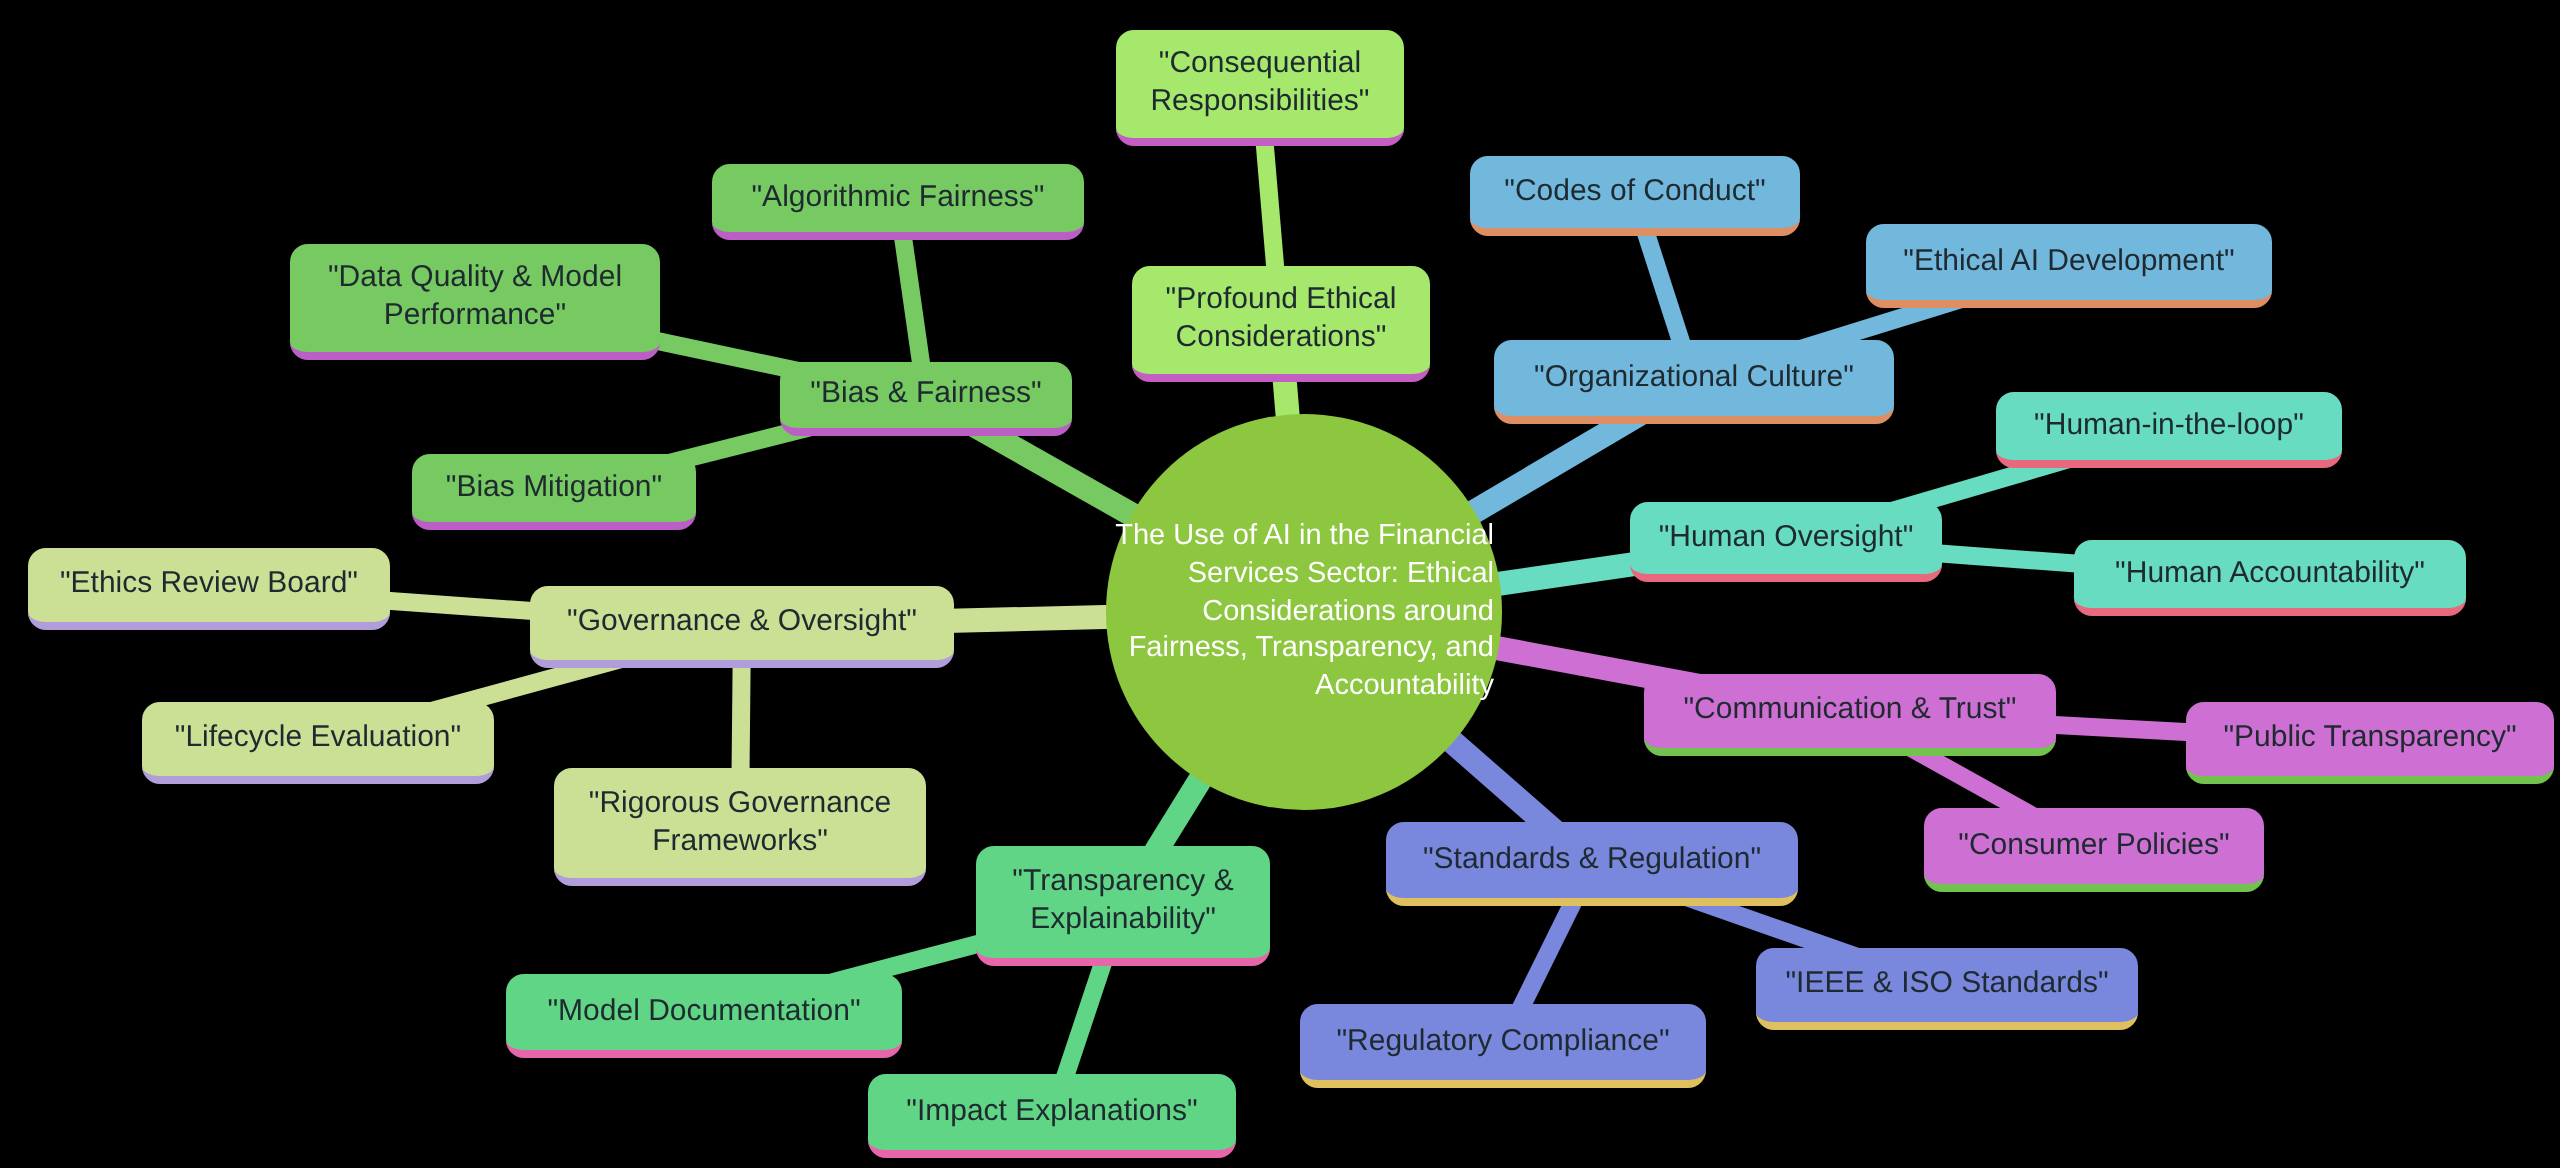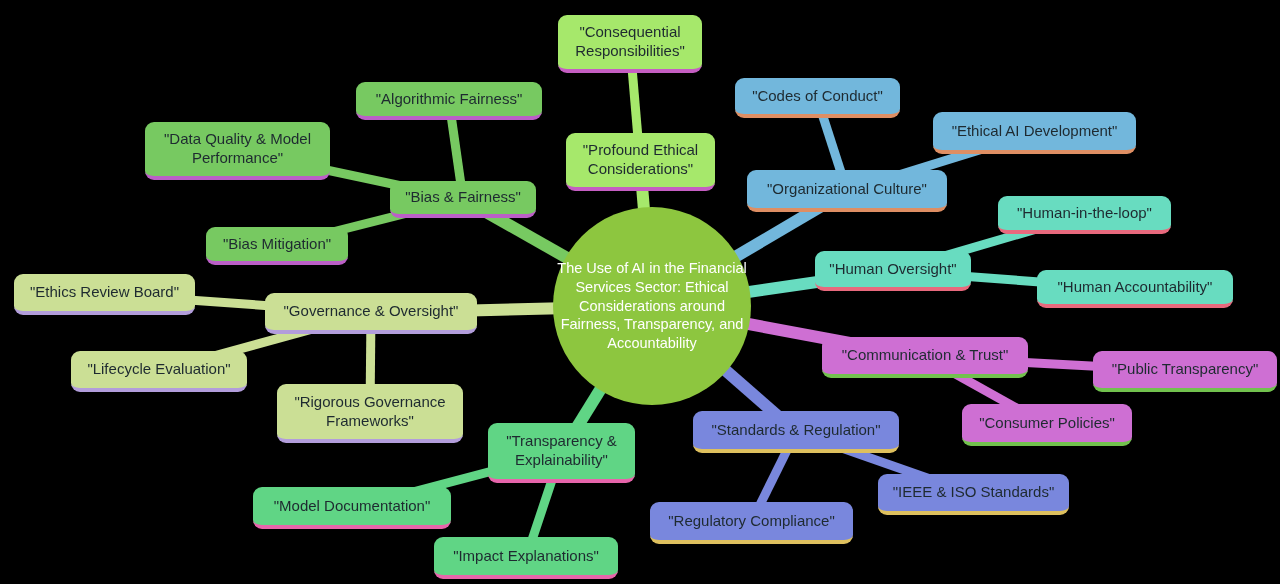--- a/index.html
+++ b/index.html
@@ -22,21 +22,21 @@
     text-align:center;
     padding:4px 8px;
     font-size:15px;line-height:1.25;
     color:#1e2a30;
   }
   .center-node{
     position:absolute;z-index:2;
     box-sizing:border-box;
     border-radius:50%;
     display:flex;align-items:center;justify-content:center;
-    text-align:center;
+    text-align:right;
     font-size:14.5px;line-height:1.3;
     padding:4px;
   }
   .center-node span{display:block;width:192px;}
 </style>
 </head>
 <body>
 
 <div id="stage">
 

